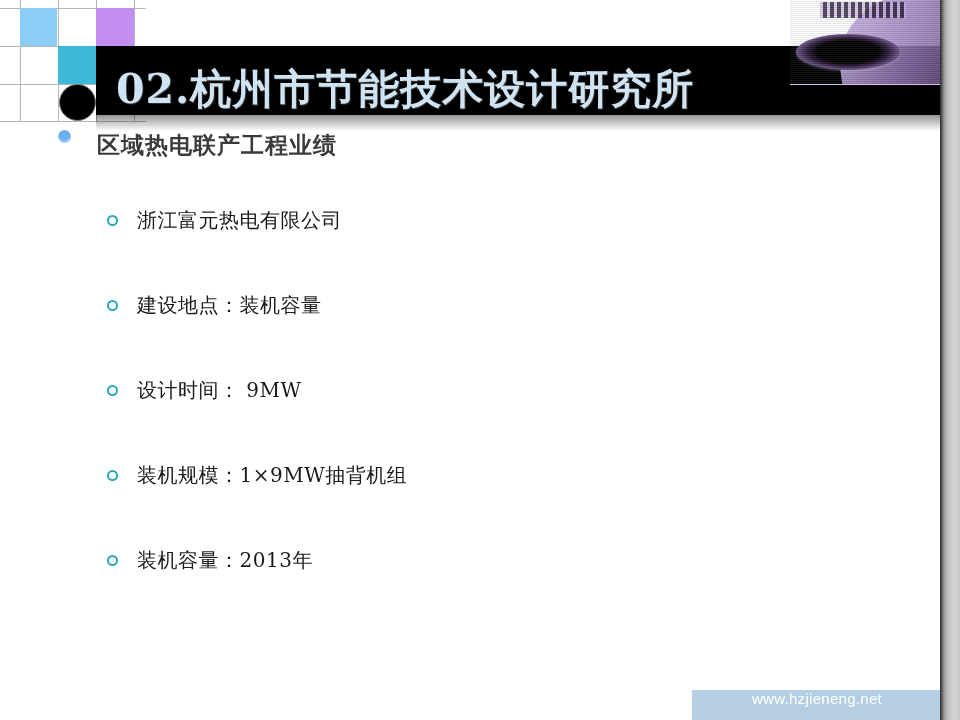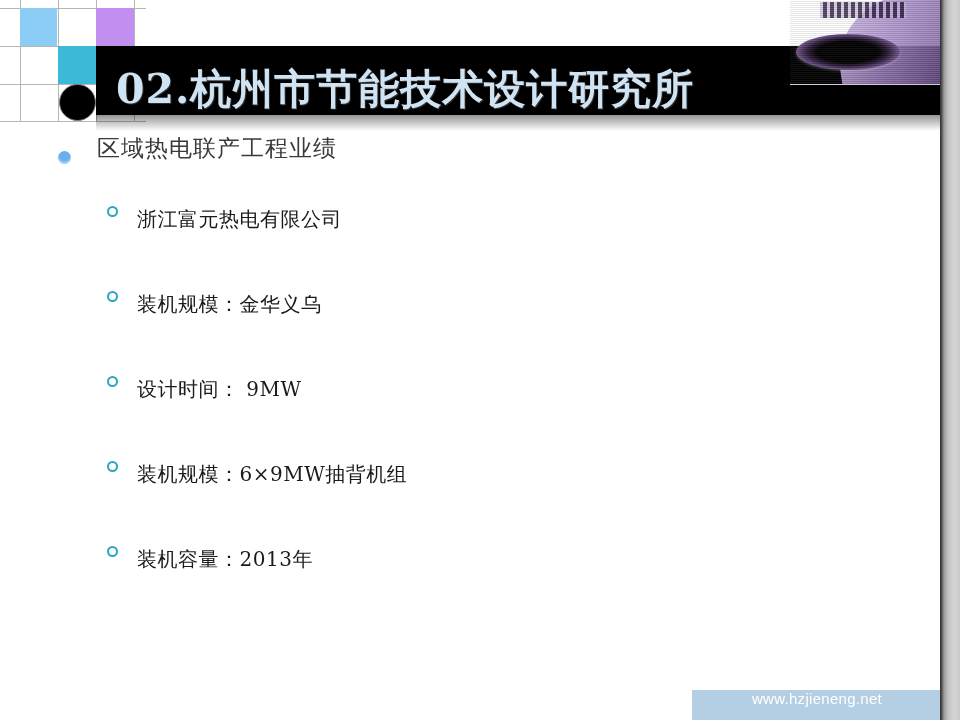--- a/index.html
+++ b/index.html
@@ -109,21 +109,22 @@
   }
 
   
   .content { position: absolute; left: 0; top: 130px; width: 942px; z-index: 8; }
 
   .bullet-l1 {
     position: relative;
     margin-left: 58px;
     height: 34px;
     display: flex;
-    align-items: flex-end;
+    align-items: flex-start;
+    font-weight: bold;
   }
   .dot-filled {
     width: 13px; height: 13px; border-radius: 50%;
     background: #6aaef0;
     box-shadow: inset 0 -2px 2px rgba(255,255,255,0.45);
     flex: 0 0 auto;
   }
   .bullet-l1 .txt {
     margin-left: 26px;
     font-family: "DejaVu Serif", "Liberation Serif", serif;
@@ -132,20 +133,21 @@
     letter-spacing: 1px;
     white-space: nowrap;
   }
 
   .sub-list { margin-top: 42px; }
   .bullet-l2 {
     position: relative;
     margin-left: 107px;
     height: 28px;
     display: flex;
+    align-items: center;
     margin-bottom: 57px;
   }
   .dot-hollow {
     width: 11px; height: 11px; border-radius: 50%;
     border: 2.5px solid #2aa7bd;
     background: transparent;
     flex: 0 0 auto;
   }
   .bullet-l2 .txt {
     margin-left: 19px;
@@ -212,29 +214,29 @@
       <span class="txt">区域热电联产工程业绩</span>
     </div>
 
     <div class="sub-list">
       <div class="bullet-l2">
         <span class="dot-hollow"></span>
         <span class="txt">浙江富元热电有限公司</span>
       </div>
       <div class="bullet-l2">
         <span class="dot-hollow"></span>
-        <span class="txt">装机规模：金华义乌</span>
+        <span class="txt">建设地点：装机容量</span>
       </div>
       <div class="bullet-l2">
         <span class="dot-hollow"></span>
         <span class="txt">设计时间： 9MW</span>
       </div>
       <div class="bullet-l2">
         <span class="dot-hollow"></span>
-        <span class="txt">装机规模：6×9MW抽背机组</span>
+        <span class="txt">装机规模：1×9MW抽背机组</span>
       </div>
       <div class="bullet-l2">
         <span class="dot-hollow"></span>
         <span class="txt">装机容量：2013年</span>
       </div>
     </div>
 
   </div>
 
   <div class="footer-band">

